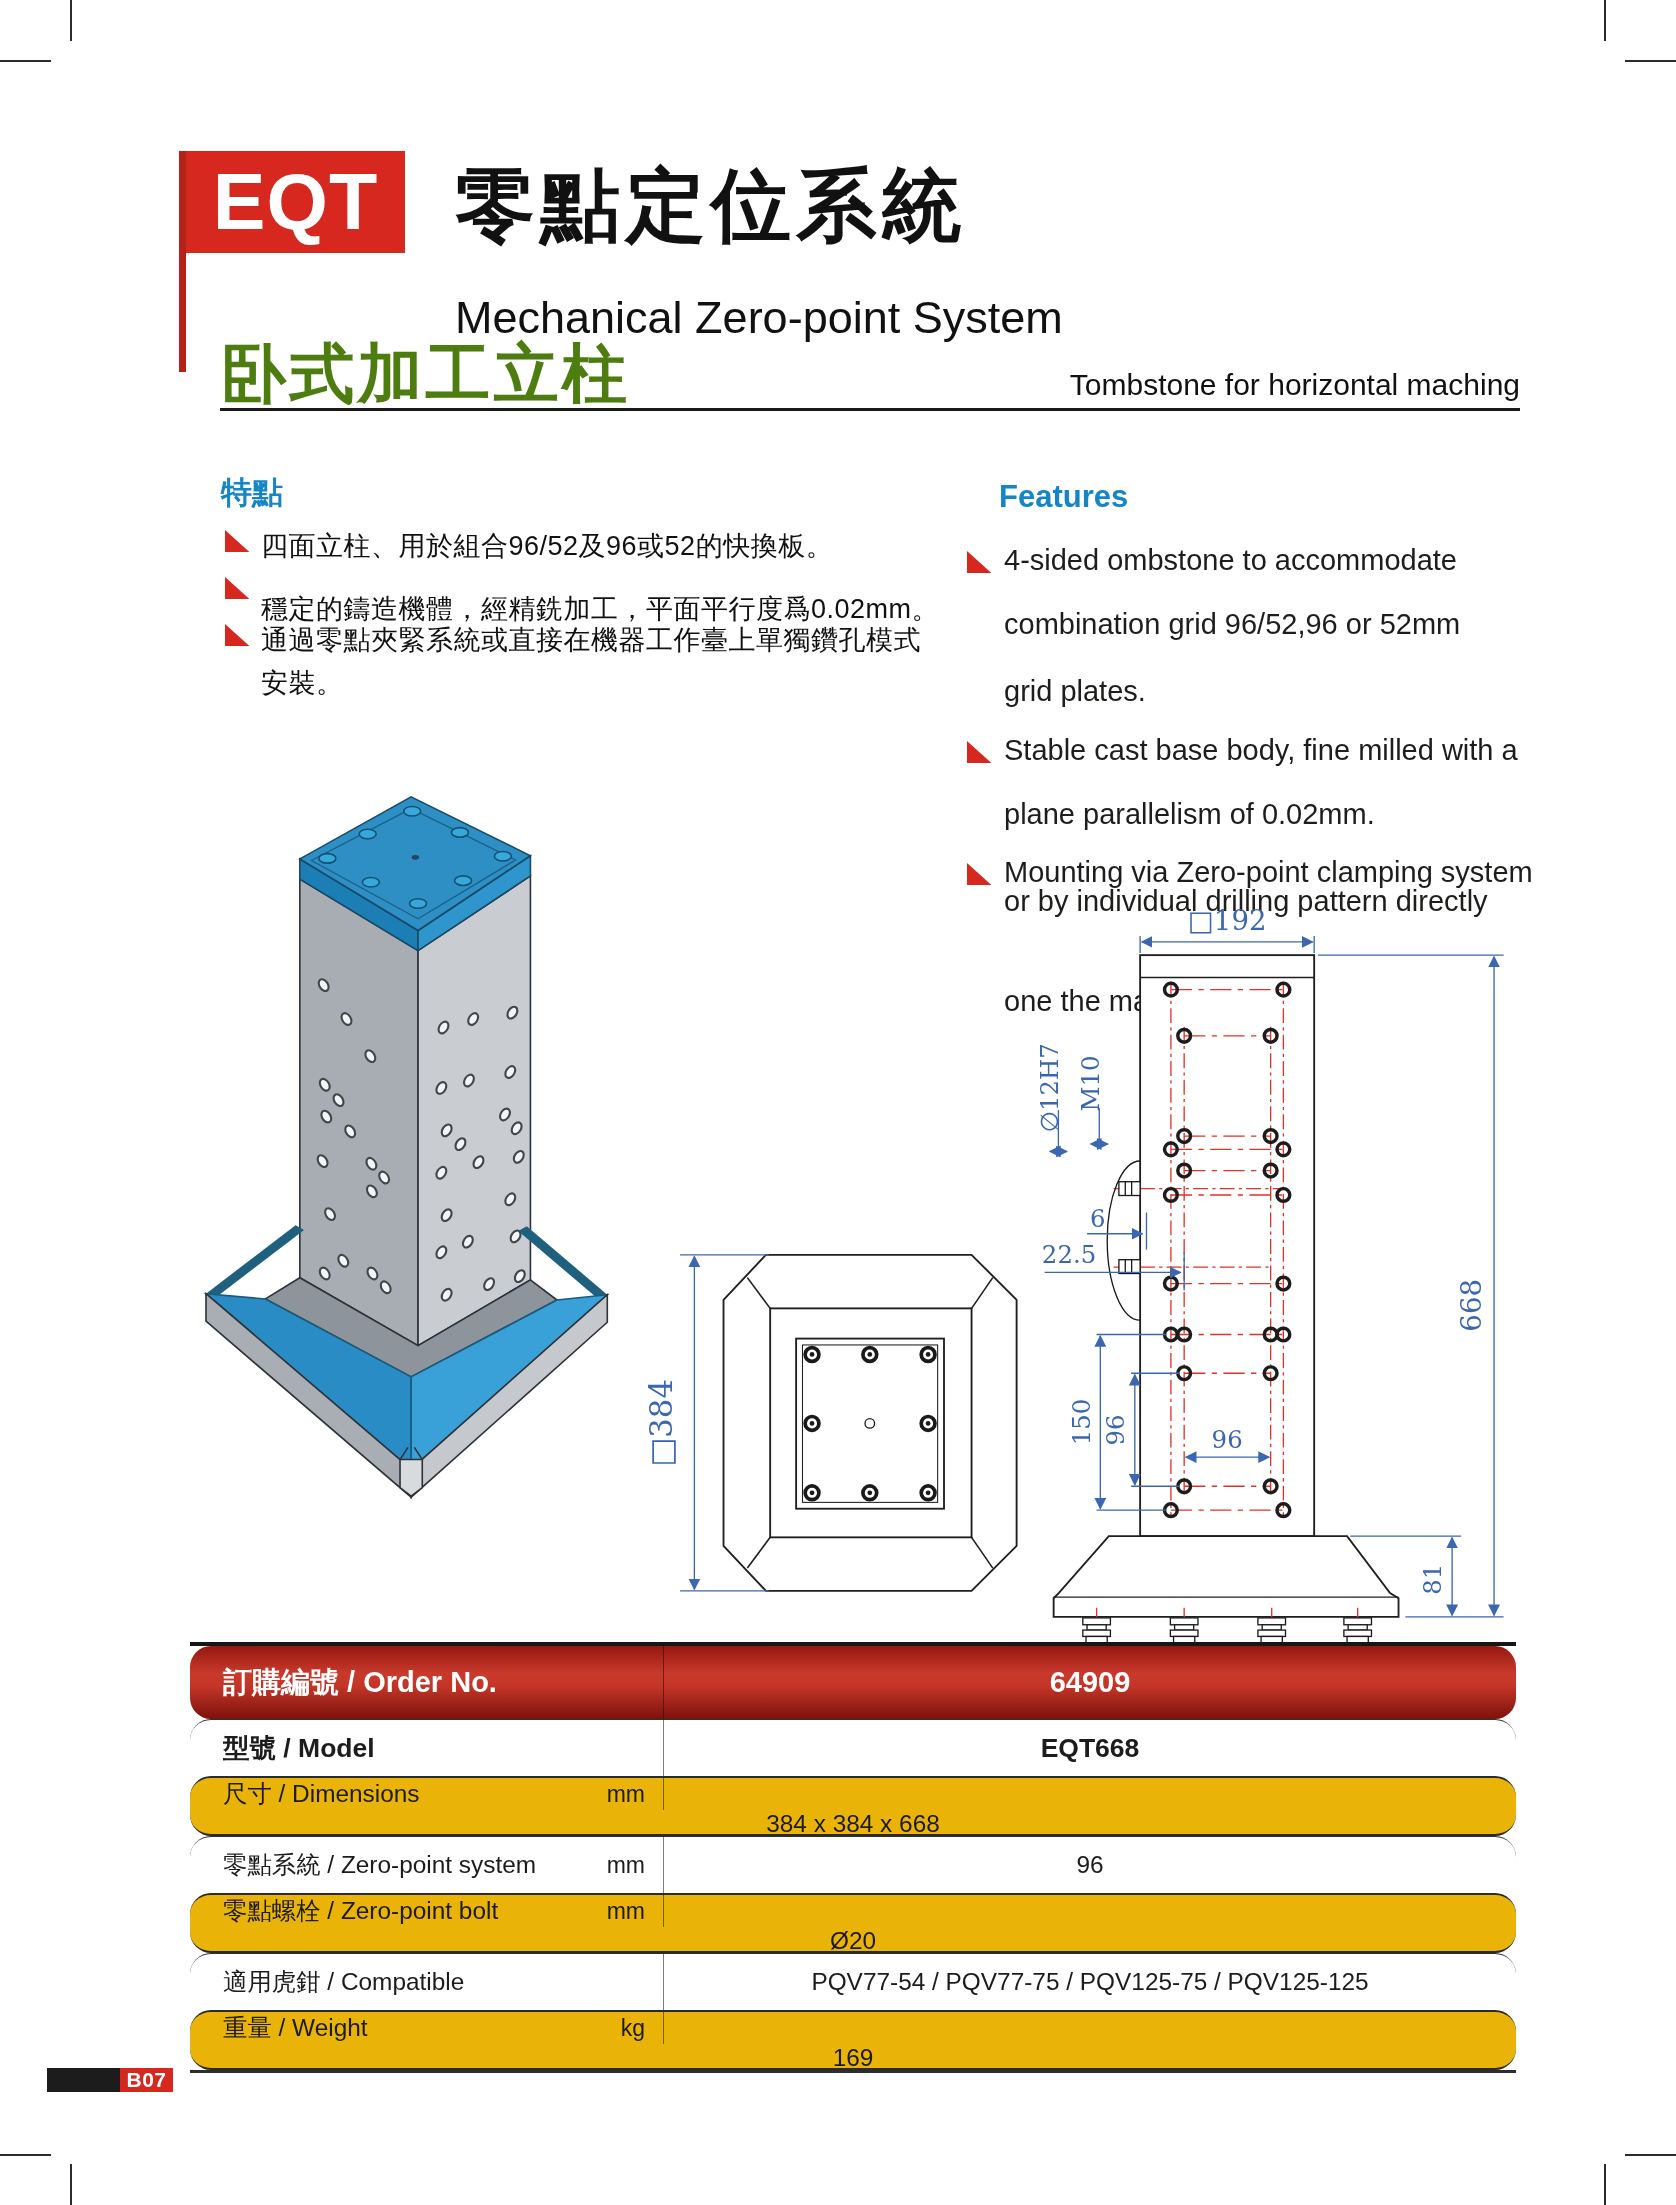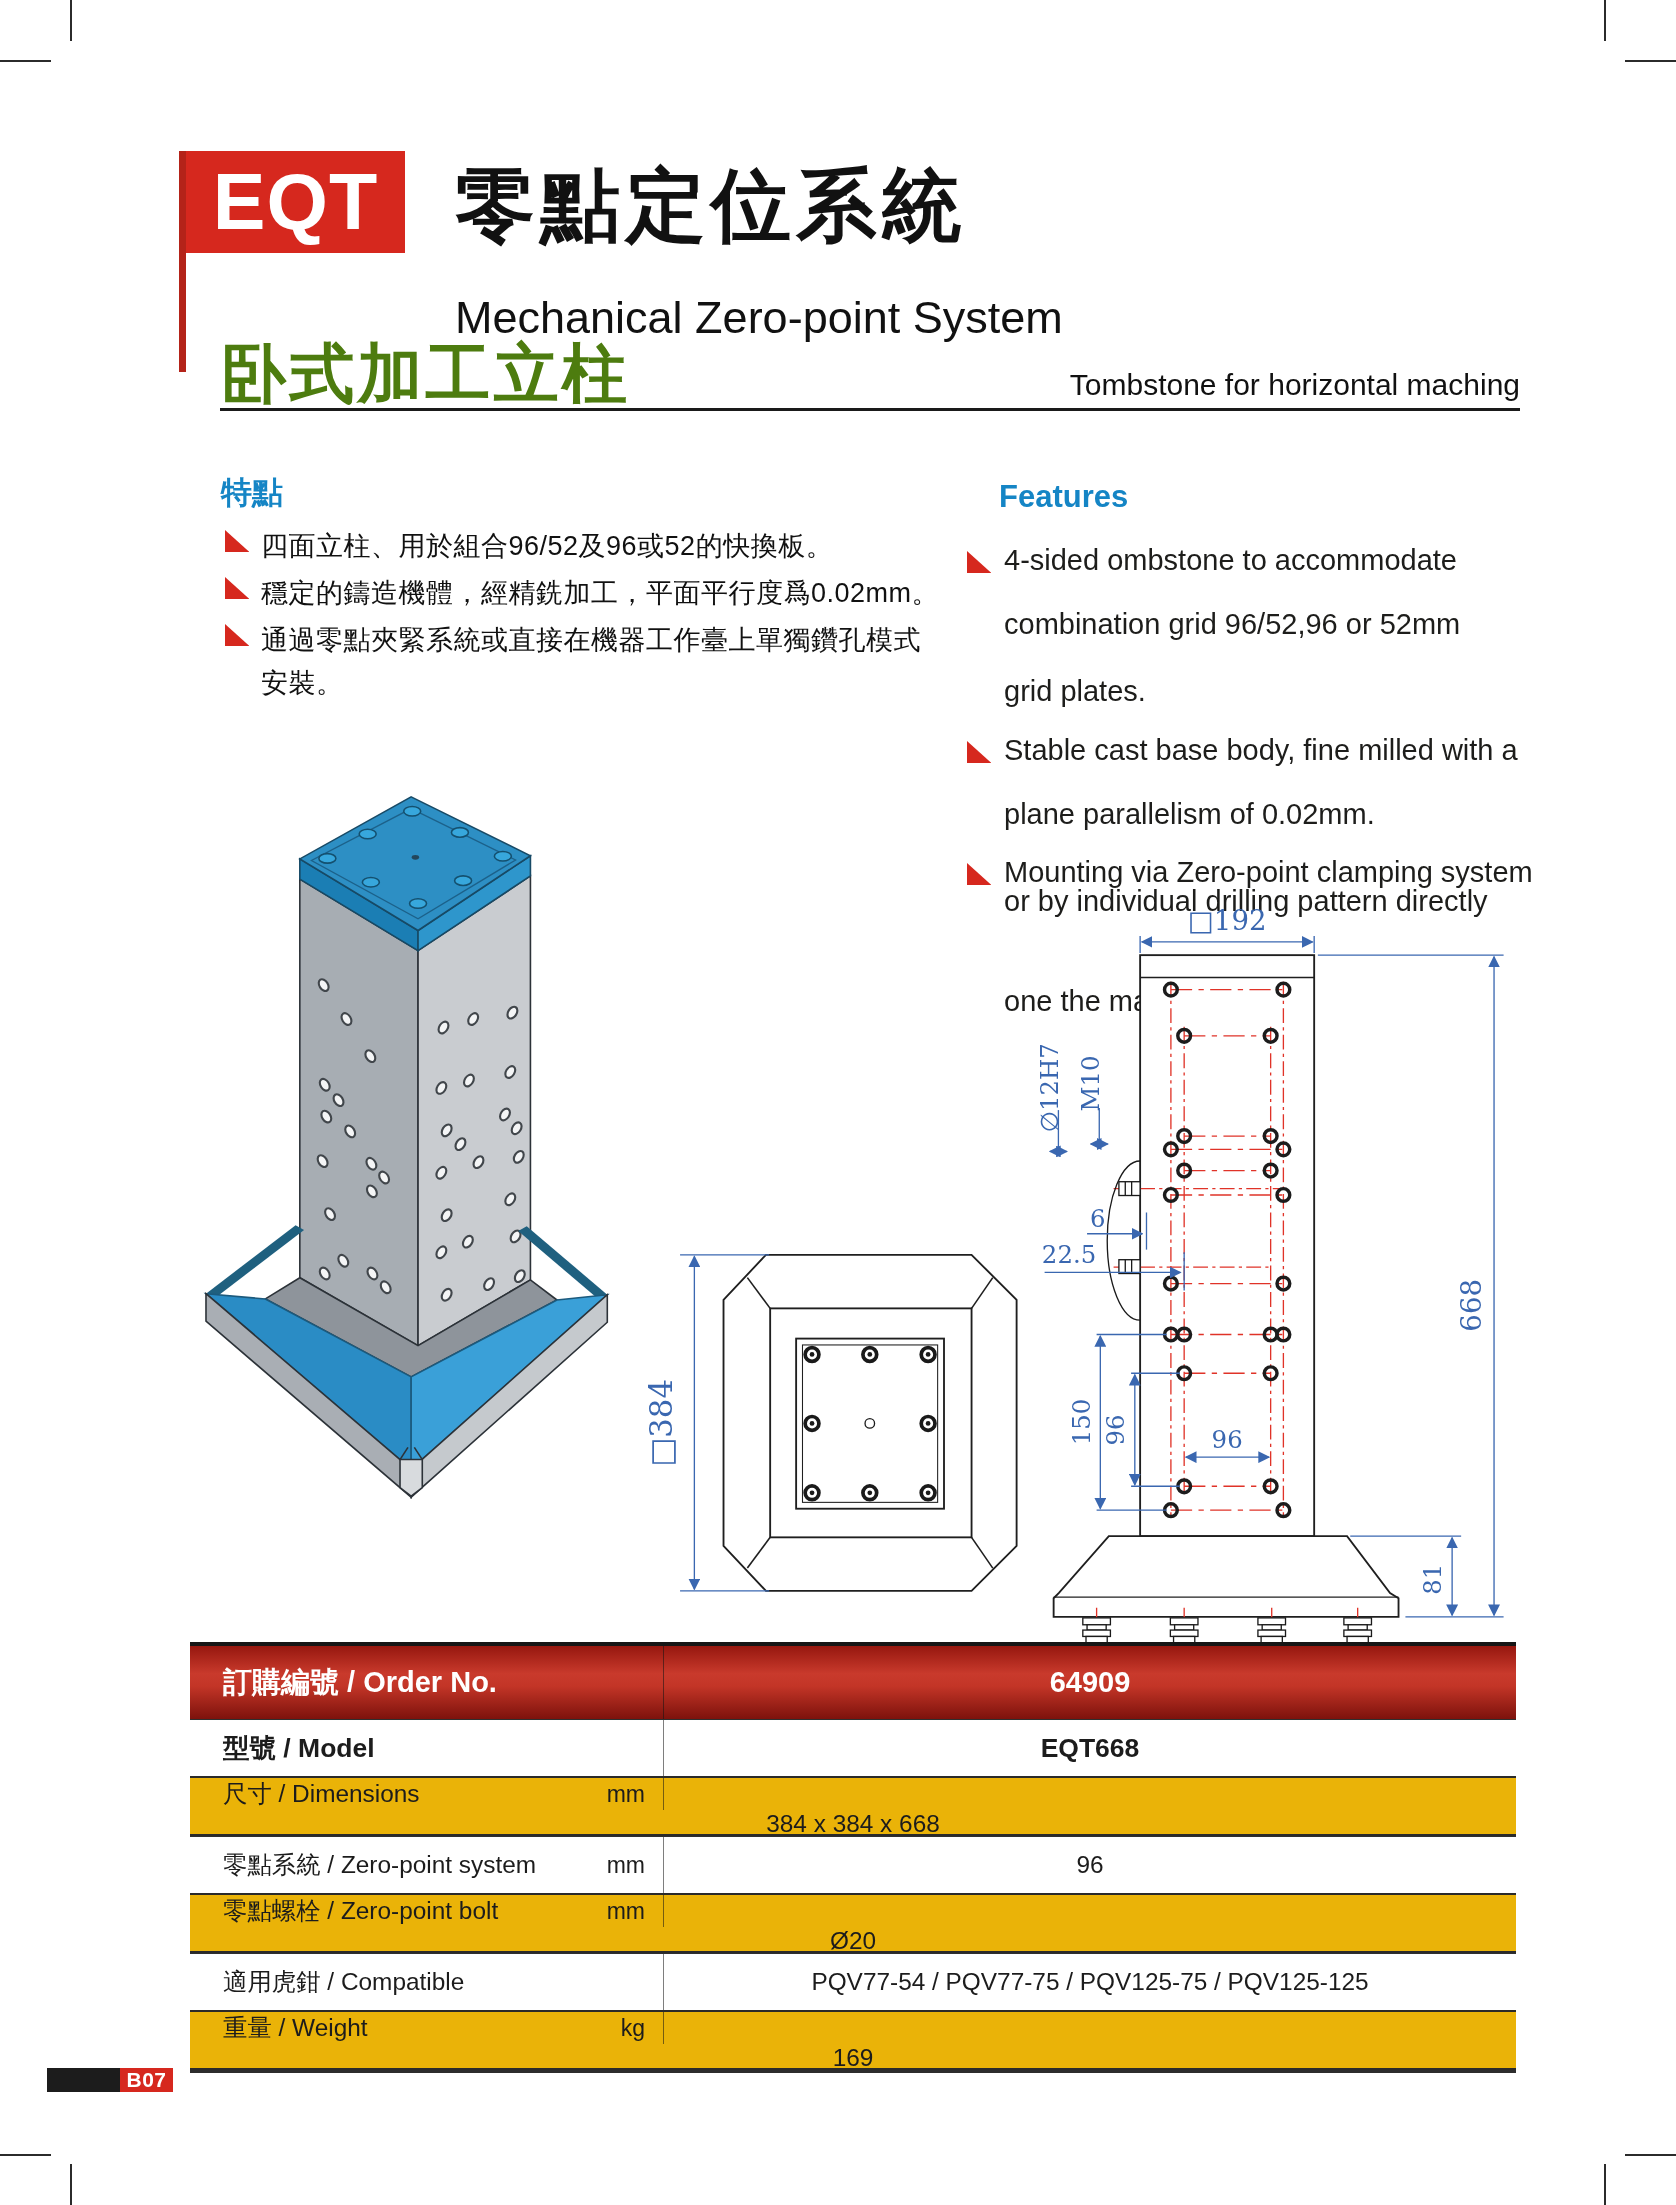--- a/index.html
+++ b/index.html
@@ -25,21 +25,21 @@
        clip-path:polygon(0 0,100% 100%,0 100%);}
   .zh-line{font-size:27px;color:#111;letter-spacing:0.5px;white-space:nowrap;}
   .en-line{font-size:29px;color:#1d1d1b;white-space:nowrap;}
   
   .spec{left:190px;top:1642px;width:1326px;border-top:4.2px solid #161616;border-bottom:3.2px solid #2d2d2d;}
   .trow{display:flex;align-items:center;border-top:1.6px solid #2f2f2f;}
   .trow:first-child{border-top:none;}
   .trow.gray{background:#eab308;border-top:2.7px solid #2a2a2a;border-bottom:2.7px solid #2a2a2a;flex-direction:column;}
   .trow.hdr{height:73px;background:linear-gradient(180deg,#96170f 0%,#c93a2c 38%,#c33527 55%,#7d120c 100%);
             color:#fff;}
-  .trow{height:56px;}
+  .trow{height:56px;border-radius:21px;}
   .cell-l{width:474px;box-sizing:border-box;padding-left:33px;padding-right:18px;
           border-right:1.6px solid rgba(20,20,20,.55);align-self:stretch;
           display:flex;align-items:center;justify-content:space-between;}
   .cell-v{flex:1;text-align:center;font-size:24.4px;}
   .lab{font-size:24.4px;}
   .unit{font-size:23px;}
   .hdr .lab,.hdr .cell-v{font-weight:bold;font-size:29px;}
   .model .lab,.model .cell-v{font-weight:bold;font-size:26.5px;}
   
   .foot-black{left:47px;top:2068px;width:74px;height:24.4px;background:#1c1c1c;}
@@ -69,21 +69,21 @@
   <div class="abs title-zh">零點定位系統</div>
   <div class="abs title-en">Mechanical Zero-point System</div>
   <div class="abs section-zh">卧式加工立柱</div>
   <div class="abs section-en">Tombstone for horizontal maching</div>
   <div class="abs rule"></div>
 
   <div class="abs feat-head" style="left:221px;top:472px;">特點</div>
   <div class="abs tri" style="left:225px;top:530px;"></div>
   <div class="abs zh-line" style="left:261px;top:528px;">四面立柱、用於組合96/52及96或52的快換板。</div>
   <div class="abs tri" style="left:225px;top:577px;"></div>
-  <div class="abs zh-line" style="left:261px;top:575px;">穩定的鑄造機體，經精銑加工，平面平行度爲0.02mm。</div>
+  <div class="abs zh-line" style="left:261px;top:591px;">穩定的鑄造機體，經精銑加工，平面平行度爲0.02mm。</div>
   <div class="abs tri" style="left:225px;top:624px;"></div>
   <div class="abs zh-line" style="left:261px;top:622px;">通過零點夾緊系統或直接在機器工作臺上單獨鑽孔模式</div>
   <div class="abs zh-line" style="left:261px;top:665px;">安裝。</div>
 
   <div class="abs feat-head" style="left:999px;top:479px;">Features</div>
   <div class="abs tri" style="left:967px;top:551px;"></div>
   <div class="abs en-line" style="left:1004px;top:544px;">4-sided ombstone to accommodate</div>
   <div class="abs en-line" style="left:1004px;top:608px;">combination grid 96/52,96 or 52mm</div>
   <div class="abs en-line" style="left:1004px;top:675px;">grid plates.</div>
   <div class="abs tri" style="left:967px;top:741px;"></div>

